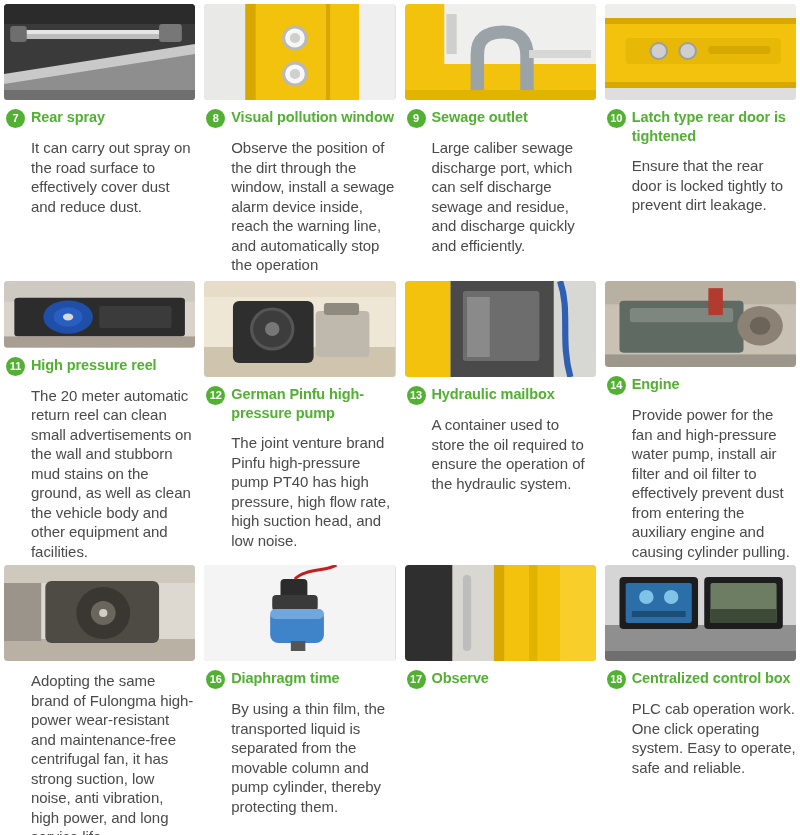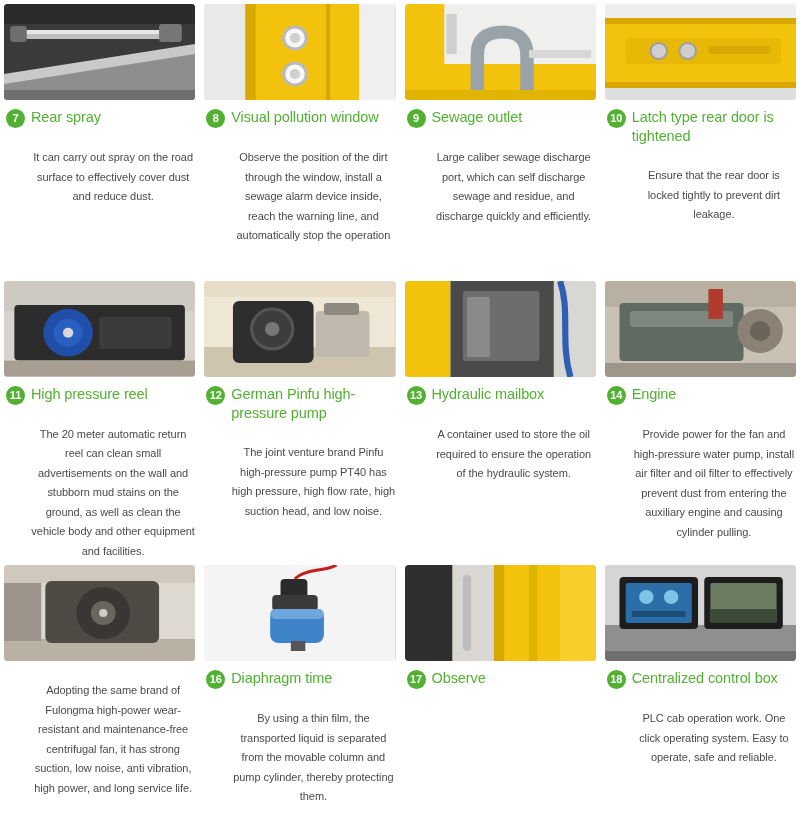--- a/index.html
+++ b/index.html
@@ -48,32 +48,31 @@
     color: #ffffff;
     font-size: 11px;
     line-height: 19px;
     text-align: center;
     font-weight: bold;
     margin-top: 1px;
   }
   .title {
     color: #52b033;
     font-size: 14.5px;
-    font-weight: normal;
+    font-weight: bold;
     line-height: 19px;
     letter-spacing: -0.1px;
   }
   .desc {
-    margin-top: 20px;
+    margin-top: 10px;
     padding-left: 27px;
     color: #4a4a4a;
-    font-size: 11px;
+    font-size: 15px;
     line-height: 19.5px;
     letter-spacing: -0.05px;
-    text-align: center;
   }
 </style>
 </head>
 <body>
 
 <div id="grid">
 
   <div class="card">
     <div class="photo">
       <svg viewBox="0 0 185 96" preserveAspectRatio="none">

